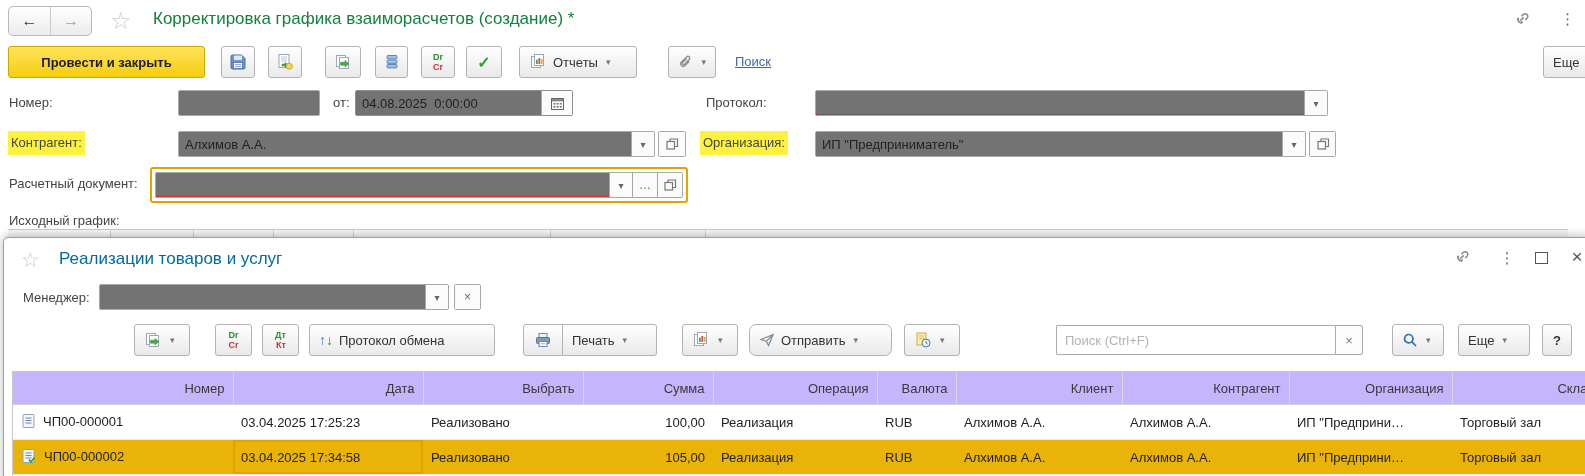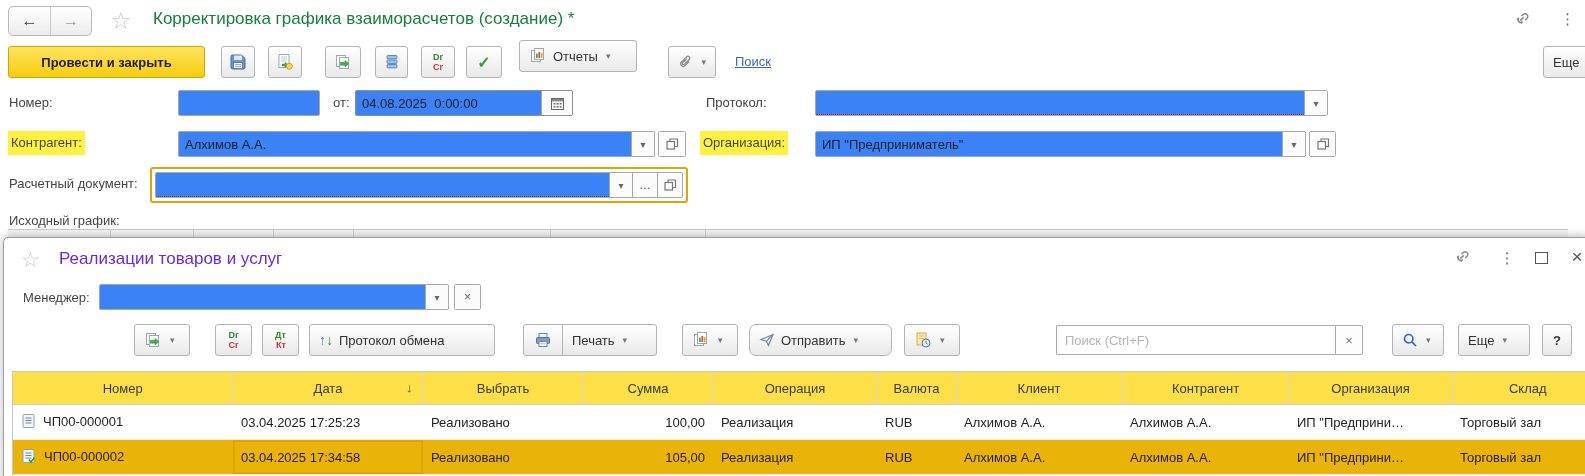--- a/index.html
+++ b/index.html
@@ -2,21 +2,21 @@
 <html><head>
 <meta charset="utf-8">
 <style>
   html,body{margin:0;padding:0;background:#fff;}
   .screen{position:relative;width:1585px;height:476px;overflow:hidden;background:#fff;
     font-family:"Liberation Sans",sans-serif;font-size:13px;color:#333;}
   
   .abs{position:absolute;}
   .lbl{color:#444;line-height:26px;white-space:nowrap;}
   .hl{background:#fff23e;padding:0 3px;}
-  .fld{display:flex;align-items:stretch;height:26px;border:1px solid #a8a8a8;border-radius:2px;background:#3b82f6;box-sizing:border-box;}
+  .fld{display:flex;align-items:stretch;height:26px;border:1px solid #a8a8a8;border-radius:2px;background:#737373;box-sizing:border-box;}
   .fld input{flex:1;min-width:0;border:none;outline:none;background:transparent;padding:0 6px;
     font-family:"Liberation Sans",sans-serif;font-size:13px;color:#222;}
   .fld .btn-in{width:22px;display:flex;align-items:center;justify-content:center;border-left:1px solid #a8a8a8;
     color:#666;font-size:10px;background:#fbfbfb;cursor:pointer;}
   .fld .btn-in.wide{width:24px;font-size:12px;}
   .req{border-bottom:1px dotted #cc2222 !important;}
   .tan{background:#ffe9c4;}
   .goldwrap{border:2px solid #e2a500;border-radius:3px;padding:3px;background:#fff;box-sizing:border-box;display:flex;}
   .goldwrap .fld{flex:1;border-color:#a8a8a8;}
   
@@ -44,27 +44,27 @@
   .navgrp{display:inline-flex;border:1px solid #b9b9b9;border-radius:5px;overflow:hidden;background:linear-gradient(#fff,#ececec);}
   .navgrp .nbtn{width:41px;height:28px;display:flex;align-items:center;justify-content:center;border:none;background:transparent;cursor:pointer;font-size:16px;}
   .navgrp .nbtn+.nbtn{border-left:1px solid #c9c9c9;}
   .title{font-size:17px;color:#15803d;white-space:nowrap;}
   
   .sliver{background:#f6f6f6;border-top:1px solid #c9c9c9;border-bottom:1px solid #dadada;}
   .sliver span{position:absolute;top:0;bottom:0;width:1px;background:#d2d2d2;}
   
   .popup{position:absolute;left:3px;top:237px;width:1588px;height:245px;background:#fff;
     border:1px solid #9e9e9e;border-radius:5px 5px 0 0;box-shadow:0 -1px 10px rgba(0,0,0,.28);box-sizing:border-box;}
-  .ptitle{font-size:17px;color:#6d28d9;white-space:nowrap;}
+  .ptitle{font-size:17px;color:#0369a1;white-space:nowrap;}
   
   .tblwrap{position:absolute;left:8px;top:133px;width:1577px;height:112px;overflow:hidden;
     border:1px solid #c8c8c8;border-bottom:none;box-sizing:border-box;}
   table.lst{border-collapse:collapse;table-layout:fixed;width:1590px;font-size:13px;}
-  table.lst th{height:32px;background:#fde047;border-right:1px solid #d8d8d8;border-bottom:1px solid #cfcfcf;
-    font-weight:400;color:#3a3a3a;text-align:center;padding:0 8px;position:relative;}
+  table.lst th{height:32px;background:#c4b5fd;border-right:1px solid #d8d8d8;border-bottom:1px solid #cfcfcf;
+    font-weight:400;color:#3a3a3a;text-align:right;padding:0 8px;position:relative;}
   table.lst td{height:34px;padding:0 8px;border-bottom:1px solid #ececec;color:#222;white-space:nowrap;overflow:hidden;}
   tr.sel td{background:#eab308;}
   td.num,th.num{text-align:right;}
   td.focus-cell{box-shadow:inset 0 0 0 2px #e0a400;}
   .rowico{display:inline-block;vertical-align:-3px;margin-right:7px;}
   .sortarr{position:absolute;right:10px;top:8px;color:#555;font-size:13px;}
   
   .searchgrp{display:inline-flex;height:30px;box-sizing:border-box;}
   .searchgrp input{width:262px;border:1px solid #ababab;border-right:none;border-radius:2px 0 0 2px;
     padding:0 8px;font-family:"Liberation Sans",sans-serif;font-size:13px;outline:none;color:#222;}
@@ -142,21 +142,21 @@
   <button class="abs tbtn" style="left:421px;top:46px;width:34px;justify-content:center;padding:0;">
     <span class="drcr">
         <b class="g">Dr</b>
         <b class="r">Cr</b>
       </span>
   </button>
   <button class="abs tbtn" style="left:466px;top:46px;width:36px;justify-content:center;padding:0;">
     <span class="chk">✓</span>
   </button>
 
-  <button class="abs tbtn" style="left:519px;top:40px;width:118px;">
+  <button class="abs tbtn" style="left:519px;top:46px;width:118px;">
     <svg width="18" height="18">
         <rect x="2.5" y="3.5" width="9" height="11" fill="#fff" stroke="#9aa7b8"></rect>
         <rect x="5.5" y="1.5" width="9" height="11" fill="#fff" stroke="#9aa7b8"></rect>
         <rect x="7" y="6.6" width="1.8" height="4.4" fill="#3fae49"></rect>
         <rect x="9.4" y="5" width="1.8" height="6" fill="#d94f4f"></rect>
         <rect x="11.8" y="6" width="1.8" height="5" fill="#e8b020"></rect>
       </svg>
     <span>Отчеты</span>
     <span class="dd">▾</span>
   </button>

